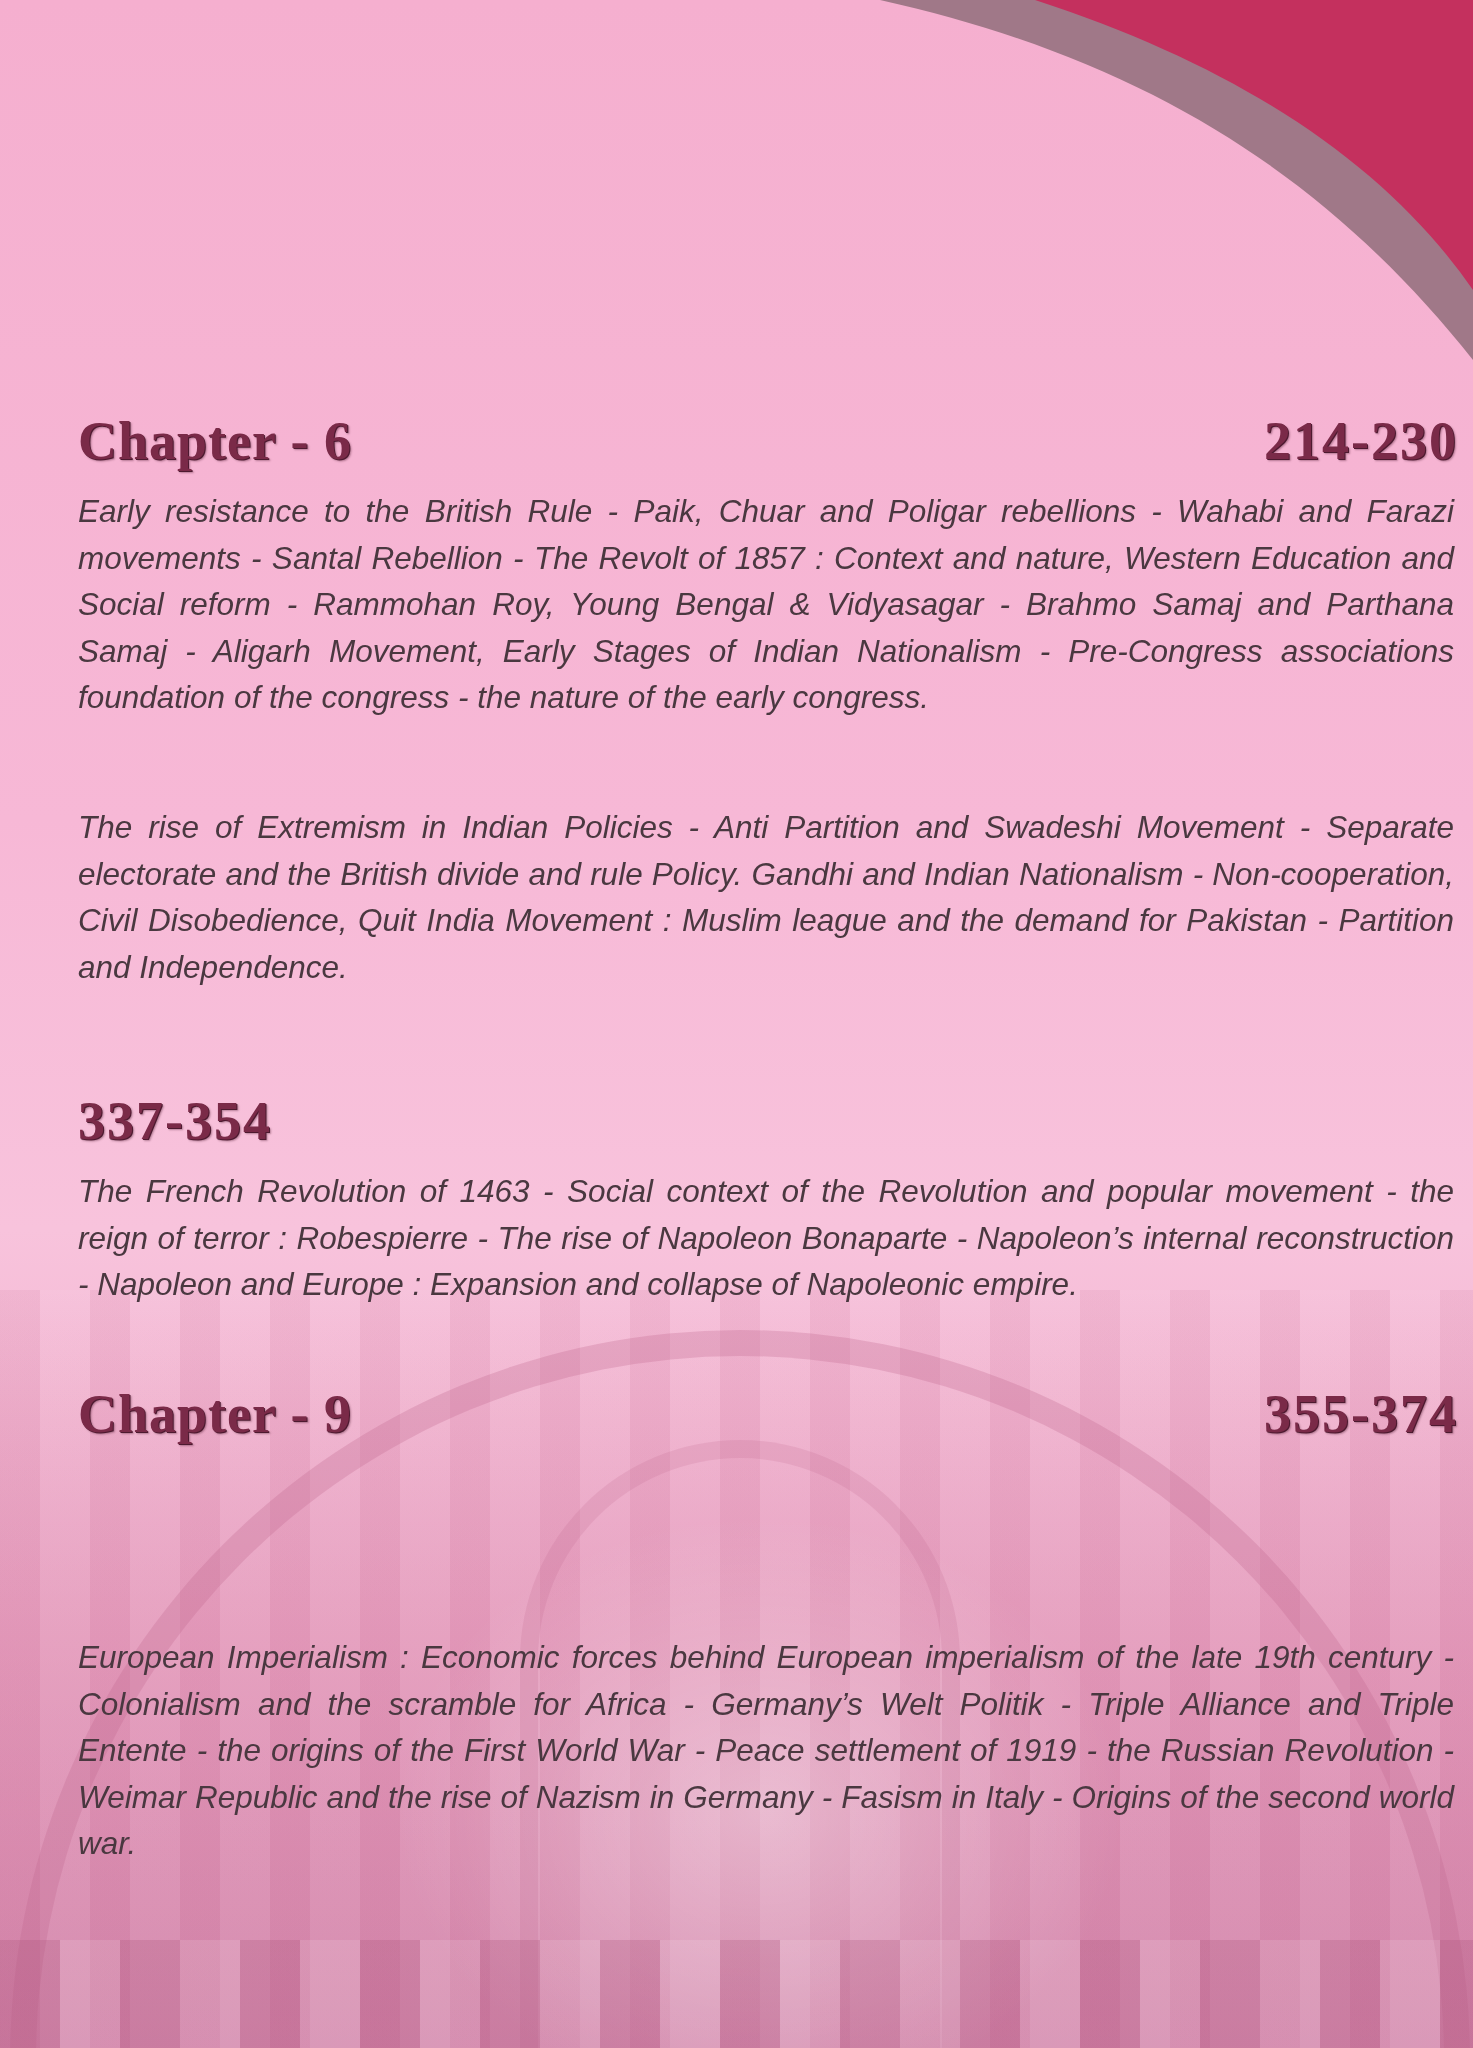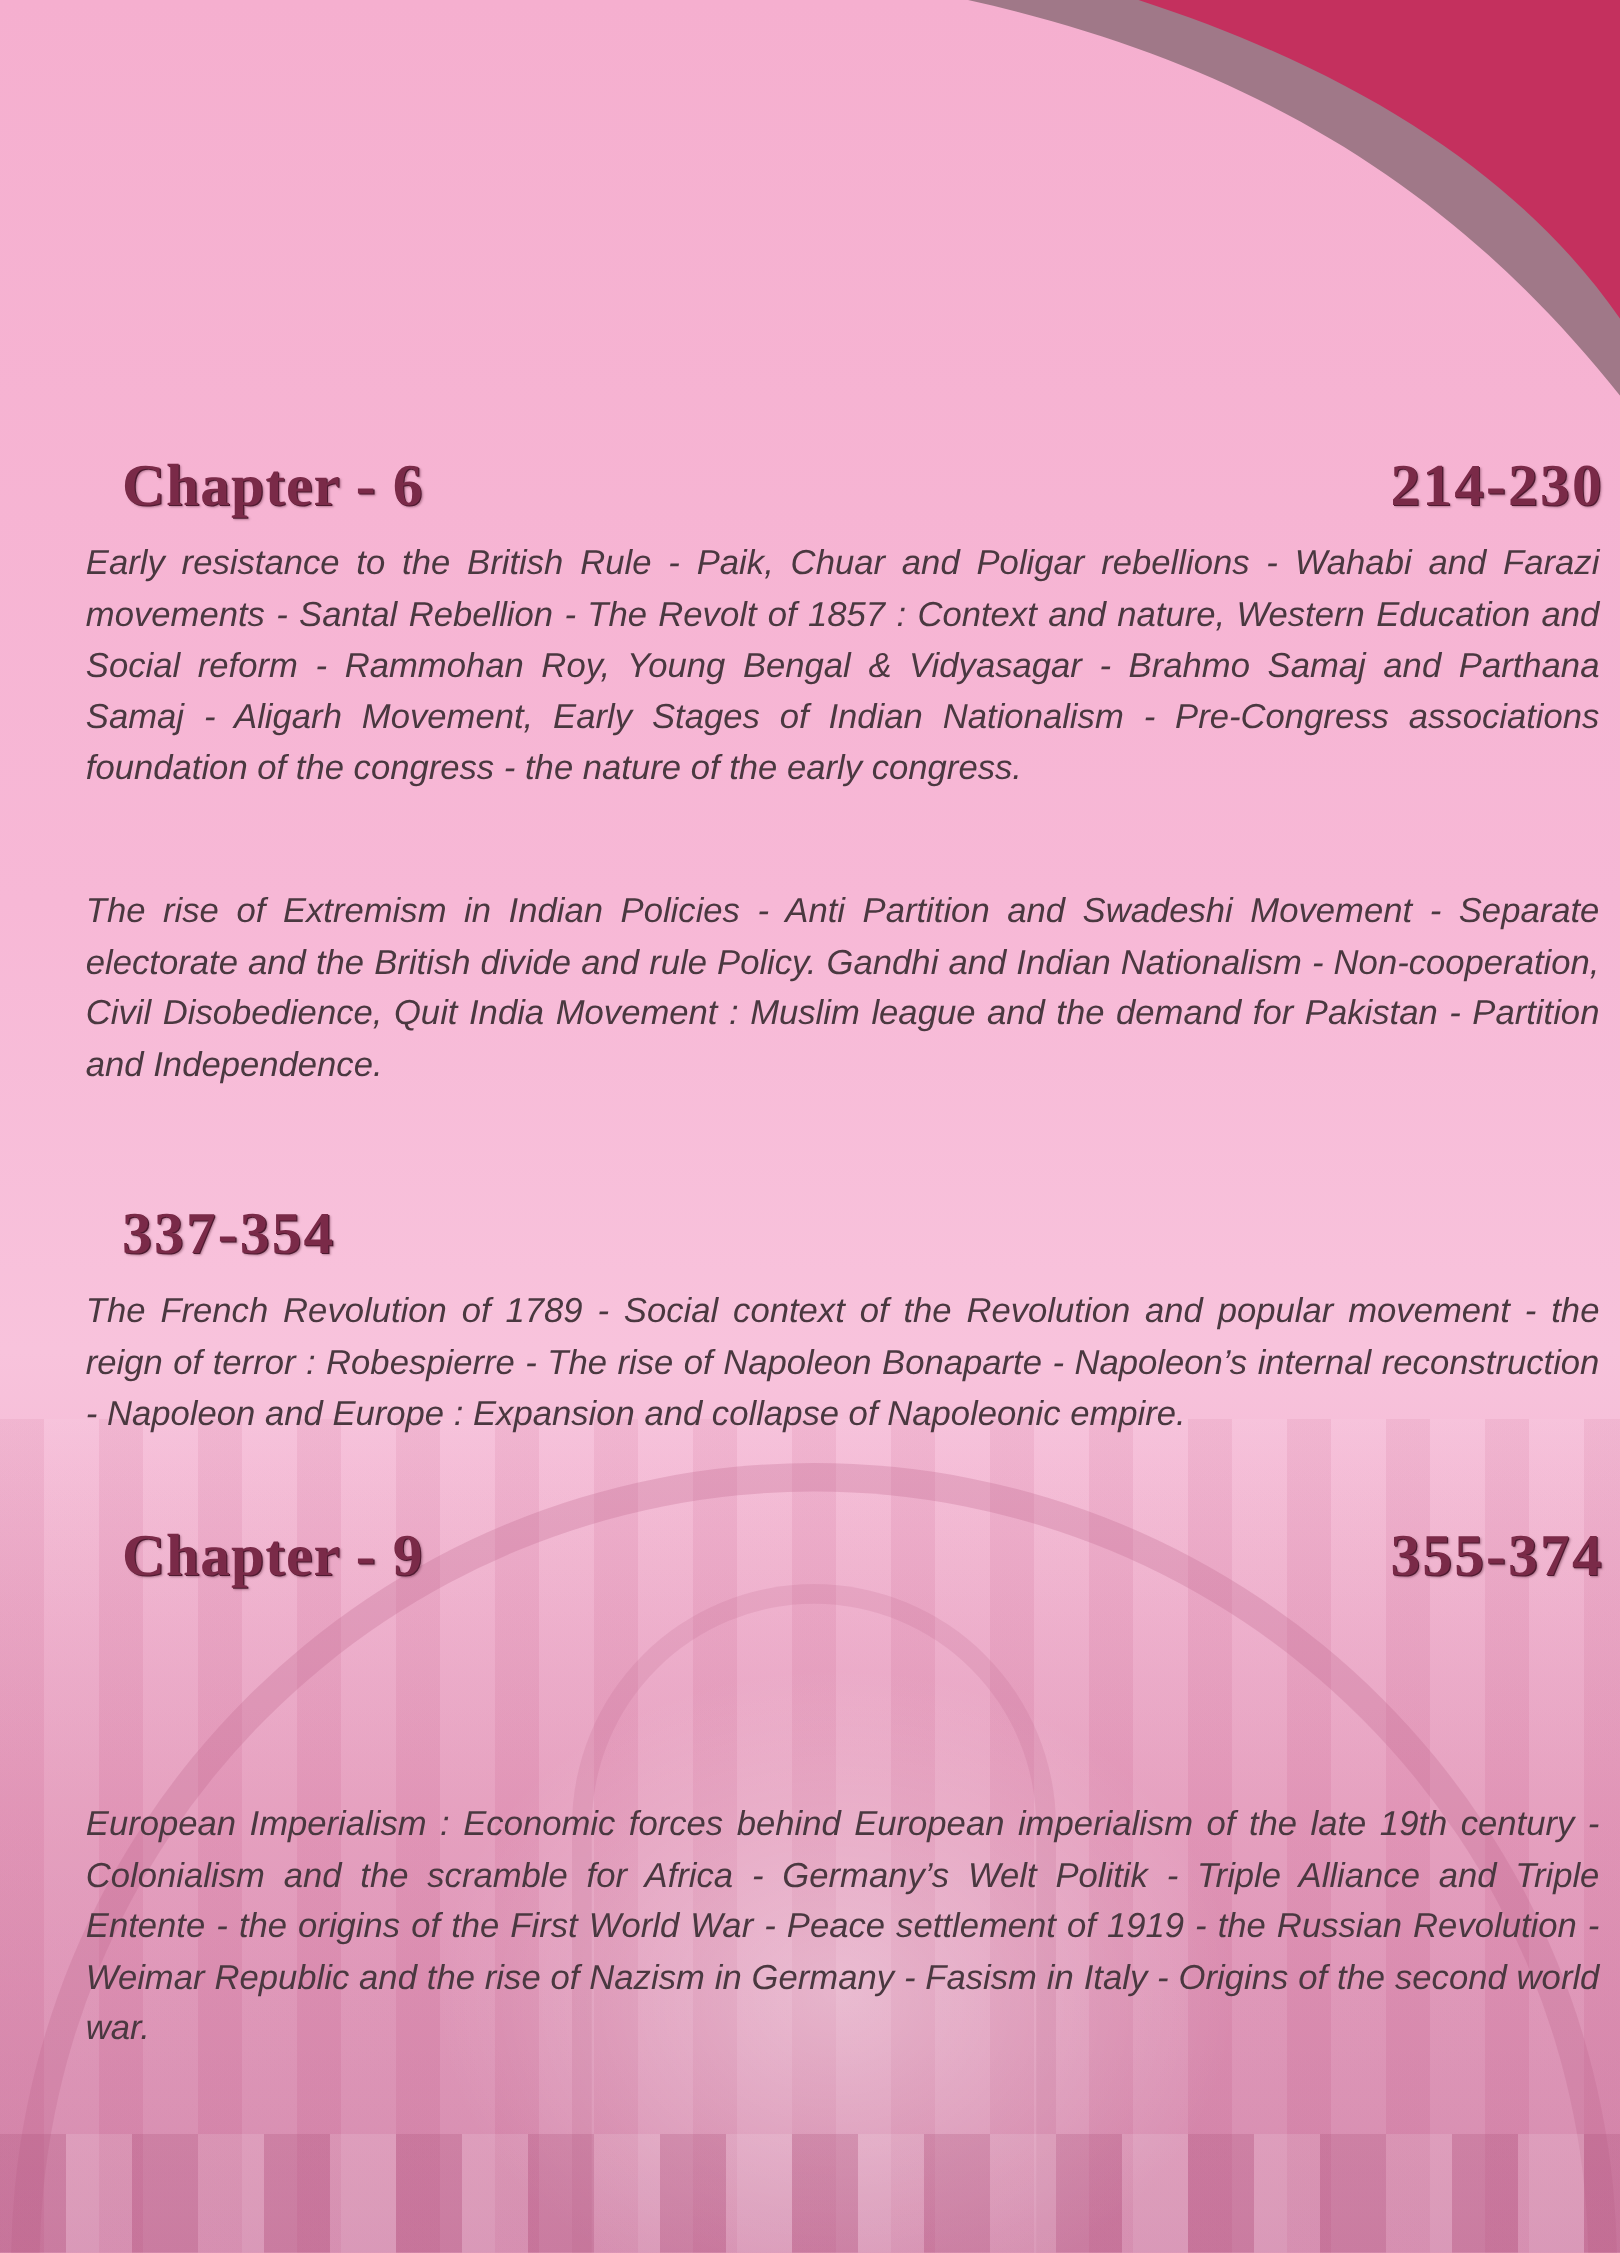--- a/index.html
+++ b/index.html
@@ -99,21 +99,20 @@
       align-items: baseline;
       height: 72px;
     }
     .chapter-title, .chapter-pages {
       font-family: "Liberation Serif", serif;
       font-weight: bold;
       font-size: 54px;
       color: #7a2a48;
       text-shadow: 1px 1px 0 #4d1a30, 2px 2px 2px rgba(60,10,30,0.35);
       letter-spacing: 1px;
-      margin-left: 33px;
     }
     .chapter-pages {
       letter-spacing: 2px;
     }
     .chapter-desc {
       font-family: "Liberation Sans", sans-serif;
       font-size: 31.5px;
       line-height: 46.5px;
       color: #4a3840;
       text-align: justify;
@@ -156,21 +155,21 @@
     </section>
 
     <section class="chapter" id="ch7">
       <p class="chapter-desc">The rise of Extremism in Indian Policies - Anti Partition and Swadeshi Movement - Separate electorate and the British divide and rule Policy. Gandhi and Indian Nationalism - Non-cooperation, Civil Disobedience, Quit India Movement : Muslim league and the demand for Pakistan - Partition and Independence.</p>
     </section>
 
     <section class="chapter" id="ch8">
       <div class="chapter-head">
         <span class="chapter-pages">337-354</span>
       </div>
-      <p class="chapter-desc">The French Revolution of 1789 - Social context of the Revolution and popular movement - the reign of terror : Robespierre - The rise of Napoleon Bonaparte - Napoleon’s internal reconstruction - Napoleon and Europe : Expansion and collapse of Napoleonic empire.</p>
+      <p class="chapter-desc">The French Revolution of 1463 - Social context of the Revolution and popular movement - the reign of terror : Robespierre - The rise of Napoleon Bonaparte - Napoleon’s internal reconstruction - Napoleon and Europe : Expansion and collapse of Napoleonic empire.</p>
     </section>
 
     <section class="chapter" id="ch9">
       <div class="chapter-head">
         <span class="chapter-title">Chapter - 9</span>
         <span class="chapter-pages">355-374</span>
       </div>
     </section>
 
     <section class="chapter" id="ch10">

